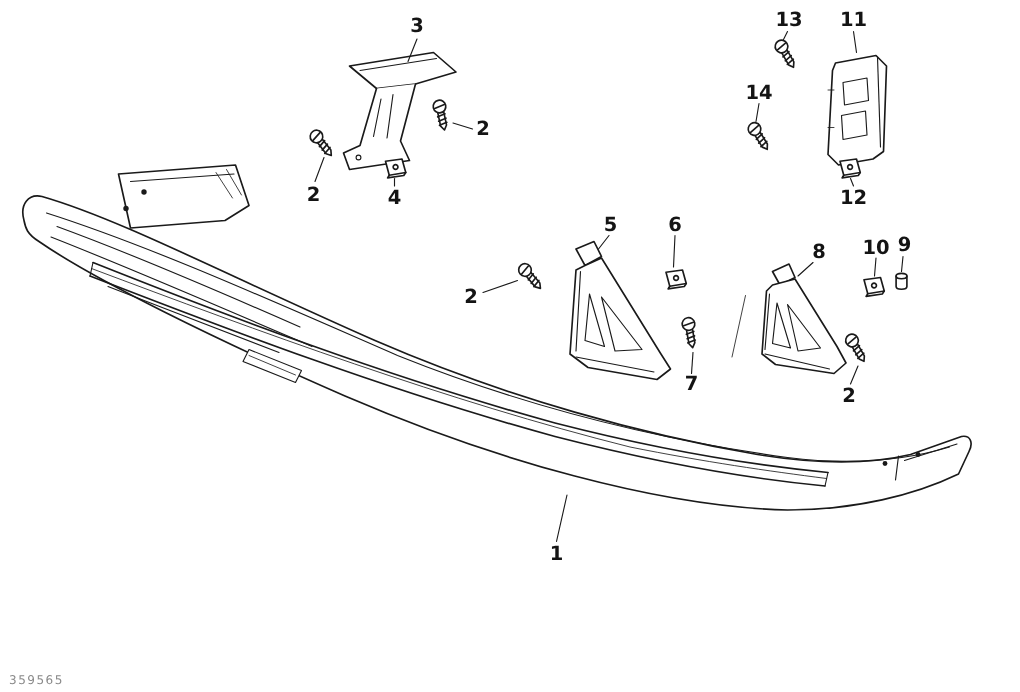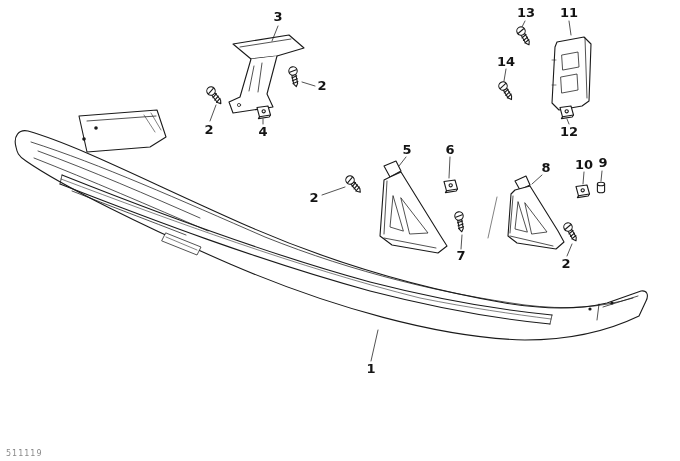--- a/index.html
+++ b/index.html
@@ -177,14 +177,14 @@
       <text class="num" x="314" y="202">2</text>
       <text class="num" x="461" y="260">7</text>
       <text class="num" x="546" y="172">8</text>
       <text class="num" x="584" y="169">10</text>
       <text class="num" x="603" y="167">9</text>
       <text class="num" x="566" y="268">2</text>
       <text class="num" x="371" y="373">1</text>
     </g>
   </svg>
 
-  <div class="footer-code">511119</div>
+  <div class="footer-code">359565</div>
 </div>
 
 </body></html>

